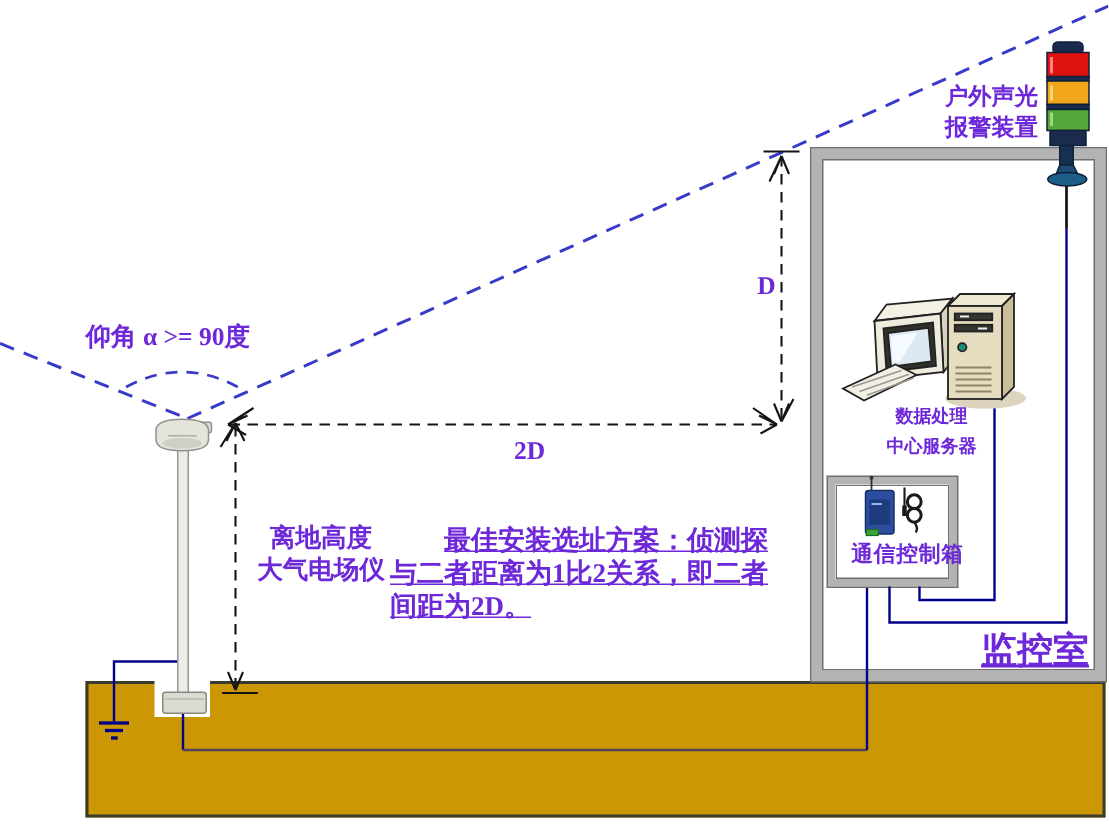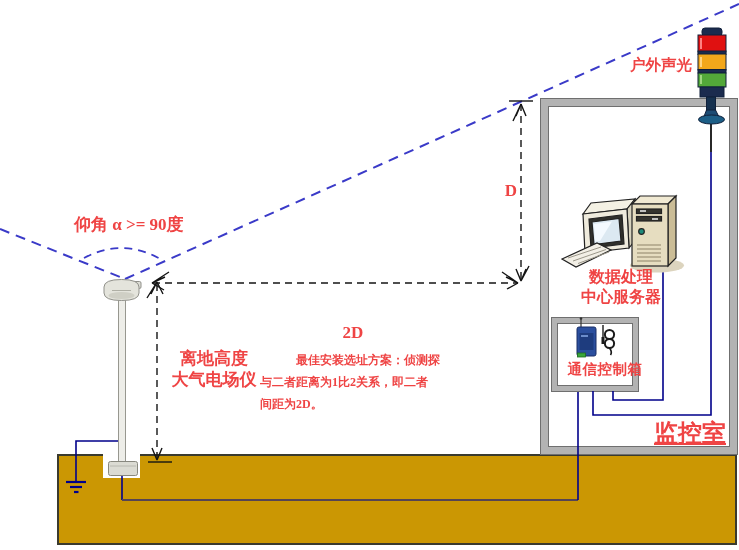--- a/index.html
+++ b/index.html
@@ -15,29 +15,29 @@
             border:7px solid #B3B3B3;outline:1px solid #6F6F6F;
             box-shadow:inset 0 0 0 1px #6F6F6F;z-index:1;}
   .commbox{position:absolute;left:552px;top:318px;width:76px;height:63px;background:#fff;
            border:5px solid #B3B3B3;outline:1px solid #6F6F6F;
            box-shadow:inset 0 0 0 1px #6F6F6F;z-index:2;}
 
   
   svg.overlay{position:absolute;left:0;top:0;z-index:3;pointer-events:none;}
 
   
-  .lbl{position:absolute;color:#ef4444;font-weight:bold;z-index:4;white-space:nowrap;}
-  .angle-lbl{left:74px;top:213px;font-size:17px;}
+  .lbl{position:absolute;color:#6d28d9;font-weight:bold;z-index:4;white-space:nowrap;}
+  .angle-lbl{left:57px;top:213px;font-size:17px;}
   .height-lbl{left:167px;top:348px;width:94px;text-align:center;font-size:17px;line-height:21px;}
-  .note{left:260px;top:349px;width:286px;font-size:12px;line-height:22px;white-space:normal;}
+  .note{left:260px;top:349px;width:286px;font-size:18px;line-height:22px;white-space:normal;text-decoration:underline;}
   .note .l1{padding-left:36px;}
-  .twod-lbl{left:336px;top:291px;width:34px;text-align:center;font-size:17px;margin-top:32px;}
+  .twod-lbl{left:336px;top:291px;width:34px;text-align:center;font-size:17px;}
   .d-lbl{left:500px;top:181px;width:22px;text-align:center;font-size:17px;}
   .alarm-lbl{left:619px;top:54px;width:84px;text-align:center;font-size:15.5px;line-height:21px;}
-  .server-lbl{left:575px;top:267px;width:92px;text-align:center;font-size:16px;line-height:20px;}
+  .server-lbl{left:575px;top:267px;width:92px;text-align:center;font-size:12px;line-height:20px;}
   .commbox-lbl{left:553px;top:360px;width:104px;text-align:center;font-size:14.5px;letter-spacing:.5px;}
   .room-lbl{left:646px;top:417px;width:80px;text-align:right;font-size:24px;text-decoration:underline;}
 </style>
 </head>
 <body>
 
 <div class="stage">
 
   <div class="ground"></div>
 
@@ -169,20 +169,21 @@
     <div class="l1">最佳安装选址方案：侦测探</div>
     <div>与二者距离为1比2关系，即二者</div>
     <div>间距为2D。</div>
   </div>
 
   <div class="lbl twod-lbl">2D</div>
   <div class="lbl d-lbl">D</div>
 
   <div class="lbl alarm-lbl">
     <div>户外声光</div>
+    <div>报警装置</div>
   </div>
 
   <div class="lbl server-lbl">
     <div>数据处理</div>
     <div>中心服务器</div>
   </div>
 
   <div class="lbl commbox-lbl">通信控制箱</div>
 
   <div class="lbl room-lbl">监控室</div>

